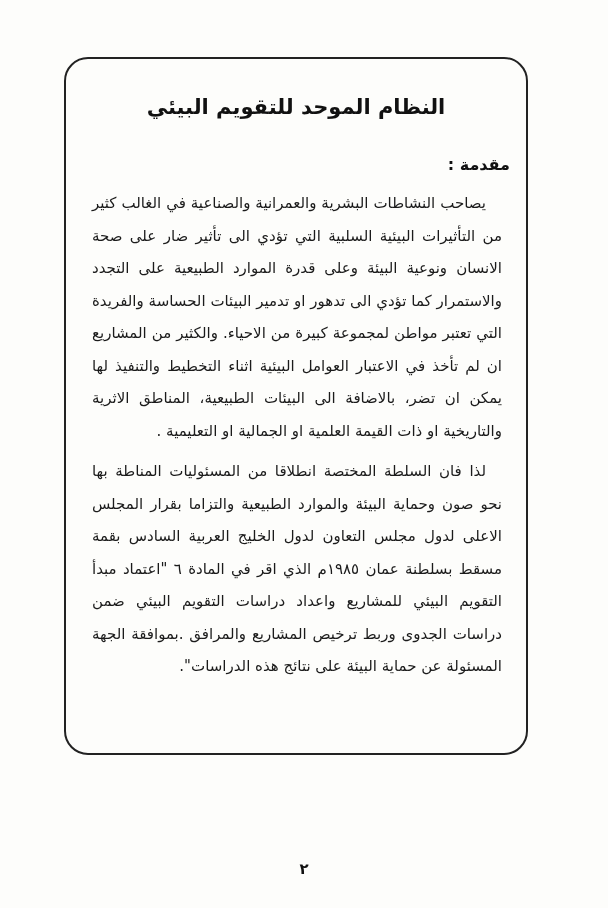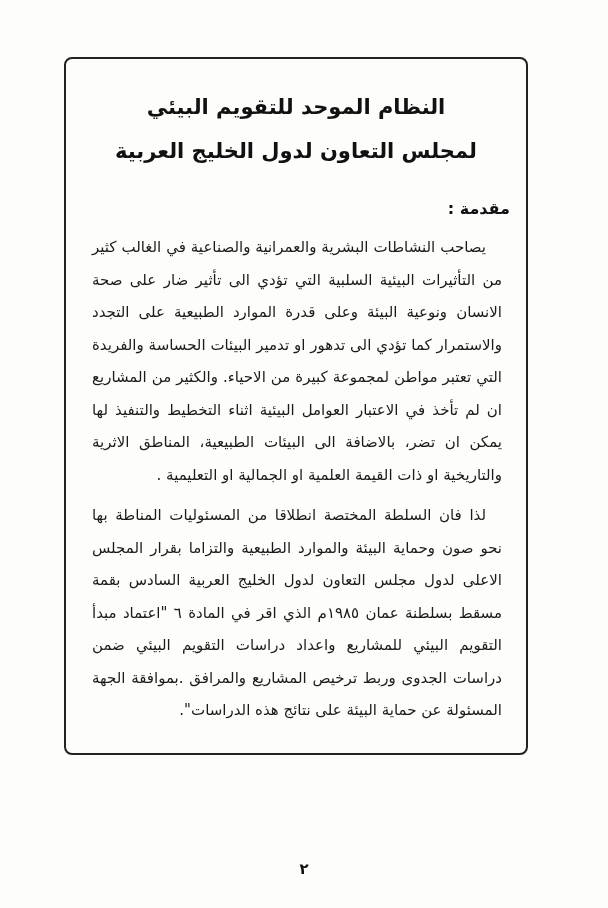--- a/index.html
+++ b/index.html
@@ -16,21 +16,21 @@
     overflow: hidden;
   }
   .doc-box {
     position: absolute;
     left: 64px;
     top: 57px;
     width: 464px;
     height: 698px;
     box-sizing: border-box;
     border: 2px solid #222;
-    border-radius: 8px;
+    border-radius: 24px;
     direction: rtl;
     overflow: hidden;
     background: transparent;
   }
   .title-block {
     margin-top: 26px;
     text-align: center;
     font-weight: bold;
     font-size: 21px;
     line-height: 44px;
@@ -71,21 +71,20 @@
 </style>
 </head>
 <body>
 
 <div class="page">
 
   <div class="doc-box">
 
     <div class="title-block">
       <div>النظام الموحد للتقويم البيئي</div>
-      <div>لمجلس التعاون لدول الخليج العربية</div>
     </div>
 
     <div class="section-heading">مقدمة :</div>
 
     <div class="body-text">
       <p>يصاحب النشاطات البشرية والعمرانية والصناعية في الغالب كثير من التأثيرات البيئية السلبية التي تؤدي الى تأثير ضار على صحة الانسان ونوعية البيئة وعلى قدرة الموارد الطبيعية على التجدد والاستمرار كما تؤدي الى تدهور او تدمير البيئات الحساسة والفريدة التي تعتبر مواطن لمجموعة كبيرة من الاحياء. والكثير من المشاريع ان لم تأخذ في الاعتبار العوامل البيئية اثناء التخطيط والتنفيذ لها يمكن ان تضر، بالاضافة الى البيئات الطبيعية، المناطق الاثرية والتاريخية او ذات القيمة العلمية او الجمالية او التعليمية .</p>
       <p>لذا فان السلطة المختصة انطلاقا من المسئوليات المناطة بها نحو صون وحماية البيئة والموارد الطبيعية والتزاما بقرار المجلس الاعلى لدول مجلس التعاون لدول الخليج العربية السادس بقمة مسقط بسلطنة عمان ١٩٨٥م الذي اقر في المادة ٦ "اعتماد مبدأ التقويم البيئي للمشاريع واعداد دراسات التقويم البيئي ضمن دراسات الجدوى وربط ترخيص المشاريع والمرافق .بموافقة الجهة المسئولة عن حماية البيئة على نتائج هذه الدراسات".</p>
     </div>
 
   </div>

